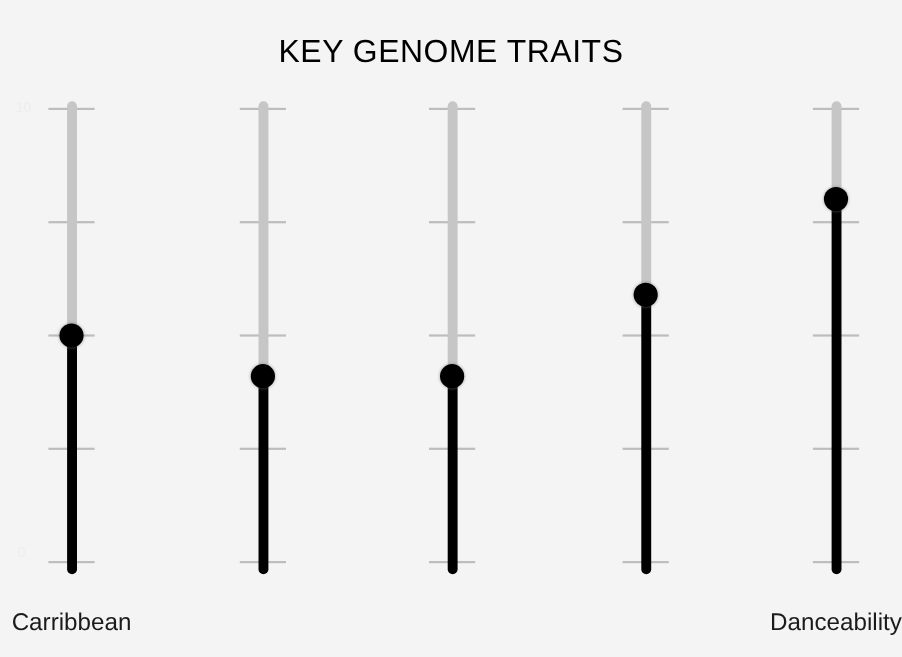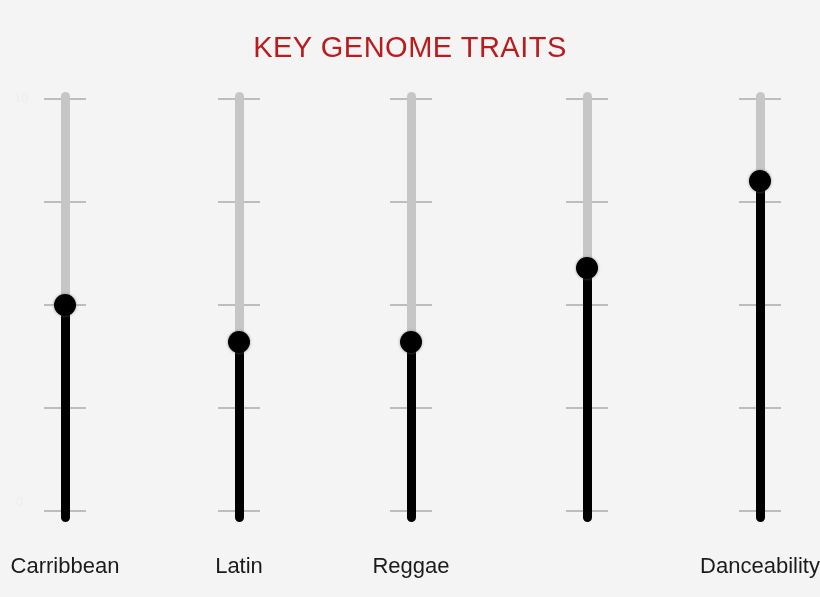--- a/index.html
+++ b/index.html
@@ -25,21 +25,21 @@
 
   
   .chart-title {
     position: absolute;
     left: 0;
     top: 31px;
     width: 820px;
     text-align: center;
     font-size: 29px;
     letter-spacing: 0.5px;
-    color: #b91c1c;
+    color: #000000;
     font-family: "Liberation Sans", sans-serif;
     font-weight: 400;
     white-space: nowrap;
   }
 
   
   .tick-row {
     position: absolute;
     height: 0;
     left: 0;
@@ -163,27 +163,25 @@
       <div class="slider" style="left: 35px;">
         <div class="track-bg" style="top: 92px; height: 213px;"></div>
         <div class="track-fill" style="top: 305px; height: 217px;"></div>
         <div class="handle" style="top: 294px;"></div>
         <div class="slider-label">Carribbean</div>
       </div>
       <div class="slider" style="left: 209px;">
         <div class="track-bg" style="top: 92px; height: 250.08px;"></div>
         <div class="track-fill" style="top: 342.08px; height: 179.92px;"></div>
         <div class="handle" style="top: 331.08px;"></div>
-        <div class="slider-label">Latin</div>
       </div>
       <div class="slider" style="left: 381px;">
         <div class="track-bg" style="top: 92px; height: 250.08px;"></div>
         <div class="track-fill" style="top: 342.08px; height: 179.92px;"></div>
         <div class="handle" style="top: 331.08px;"></div>
-        <div class="slider-label">Reggae</div>
       </div>
       <div class="slider" style="left: 557px;">
         <div class="track-bg" style="top: 92px; height: 175.92px;"></div>
         <div class="track-fill" style="top: 267.92px; height: 254.08px;"></div>
         <div class="handle" style="top: 256.92px;"></div>
       </div>
       <div class="slider" style="left: 730px;">
         <div class="track-bg" style="top: 92px; height: 89.4px;"></div>
         <div class="track-fill" style="top: 181.4px; height: 340.6px;"></div>
         <div class="handle" style="top: 170.4px;"></div>

